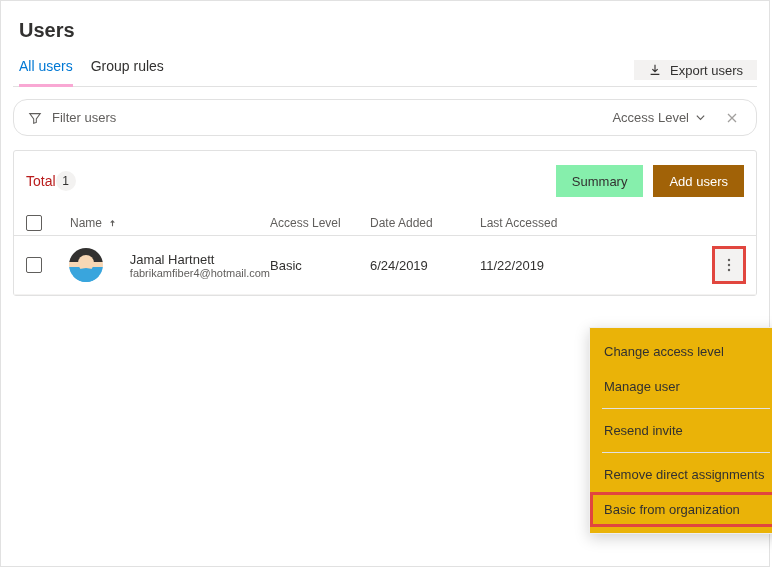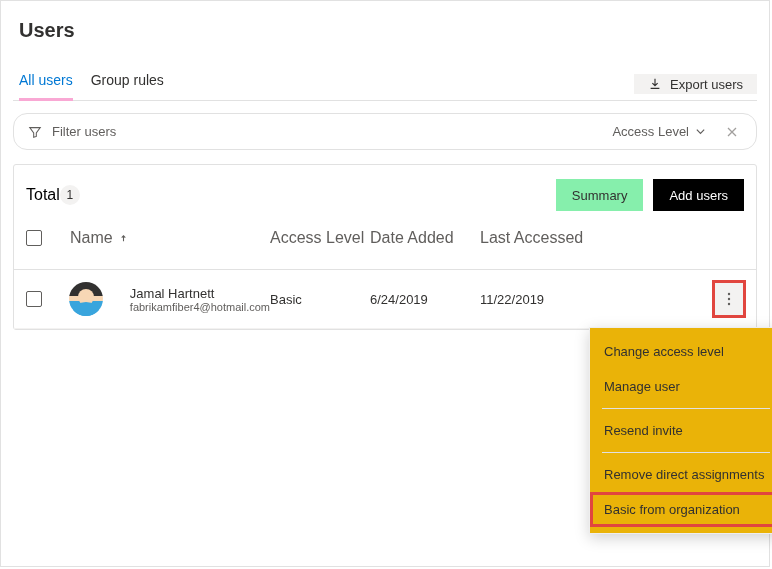--- a/index.html
+++ b/index.html
@@ -16,21 +16,21 @@
       border: 1px solid #e1e1e1;
       width: 770px;
       height: 567px;
       padding: 18px 12px 12px 12px;
       position: relative;
     }
     .page-title {
       font-size: 20px;
       font-weight: 600;
       margin-left: 6px;
-      margin-bottom: 30px;
+      margin-bottom: 16px;
     }
     .tabs-row {
       display: flex;
       align-items: center;
       border-bottom: 1px solid #e1e1e1;
       margin-bottom: 12px;
     }
     .tabs { display: flex; gap: 18px; margin-left: 6px; }
     .tab {
       padding: 0 0 10px 0;
@@ -74,21 +74,21 @@
     .card {
       border: 1px solid #e1e1e1;
       border-radius: 3px;
       background: #fff;
     }
     .summary-row {
       display: flex;
       align-items: center;
       padding: 14px 12px 12px 12px;
     }
-    .total-label { font-size: 16px; color: #000000; }
+    .total-label { font-size: 14px; color: #b91c1c; }
     .badge {
       display: inline-flex;
       align-items: center;
       justify-content: center;
       min-width: 20px;
       height: 20px;
       border-radius: 10px;
       background: #f3f2f1;
       color: #323130;
       font-size: 12px;
@@ -99,35 +99,35 @@
       background: #86efac;
       border: none;
       padding: 8px 16px;
       font-size: 13px;
       cursor: pointer;
       color: #323130;
       height: 32px;
     }
     .add-btn {
       margin-left: 10px;
-      background: #000000;
+      background: #a16207;
       color: #fff;
       border: none;
       padding: 8px 16px;
       font-size: 13px;
       cursor: pointer;
       height: 32px;
     }
     .table-head {
       display: grid;
       grid-template-columns: 44px 200px 100px 110px 120px 1fr 50px;
       align-items: center;
-      padding: 6px 12px 22px 12px;
+      padding: 6px 12px 4px 12px;
       color: #605e5c;
-      font-size: 16px;
+      font-size: 12px;
       border-bottom: 1px solid #e1e1e1;
     }
     .th-name { display: flex; align-items: center; gap: 6px; cursor: pointer;}
     .checkbox {
       width: 16px; height: 16px; border: 1px solid #605e5c; border-radius: 2px; cursor: pointer; background: #fff;
     }
     .table-row {
       display: grid;
       grid-template-columns: 44px 200px 100px 110px 120px 1fr 50px;
       align-items: center;

